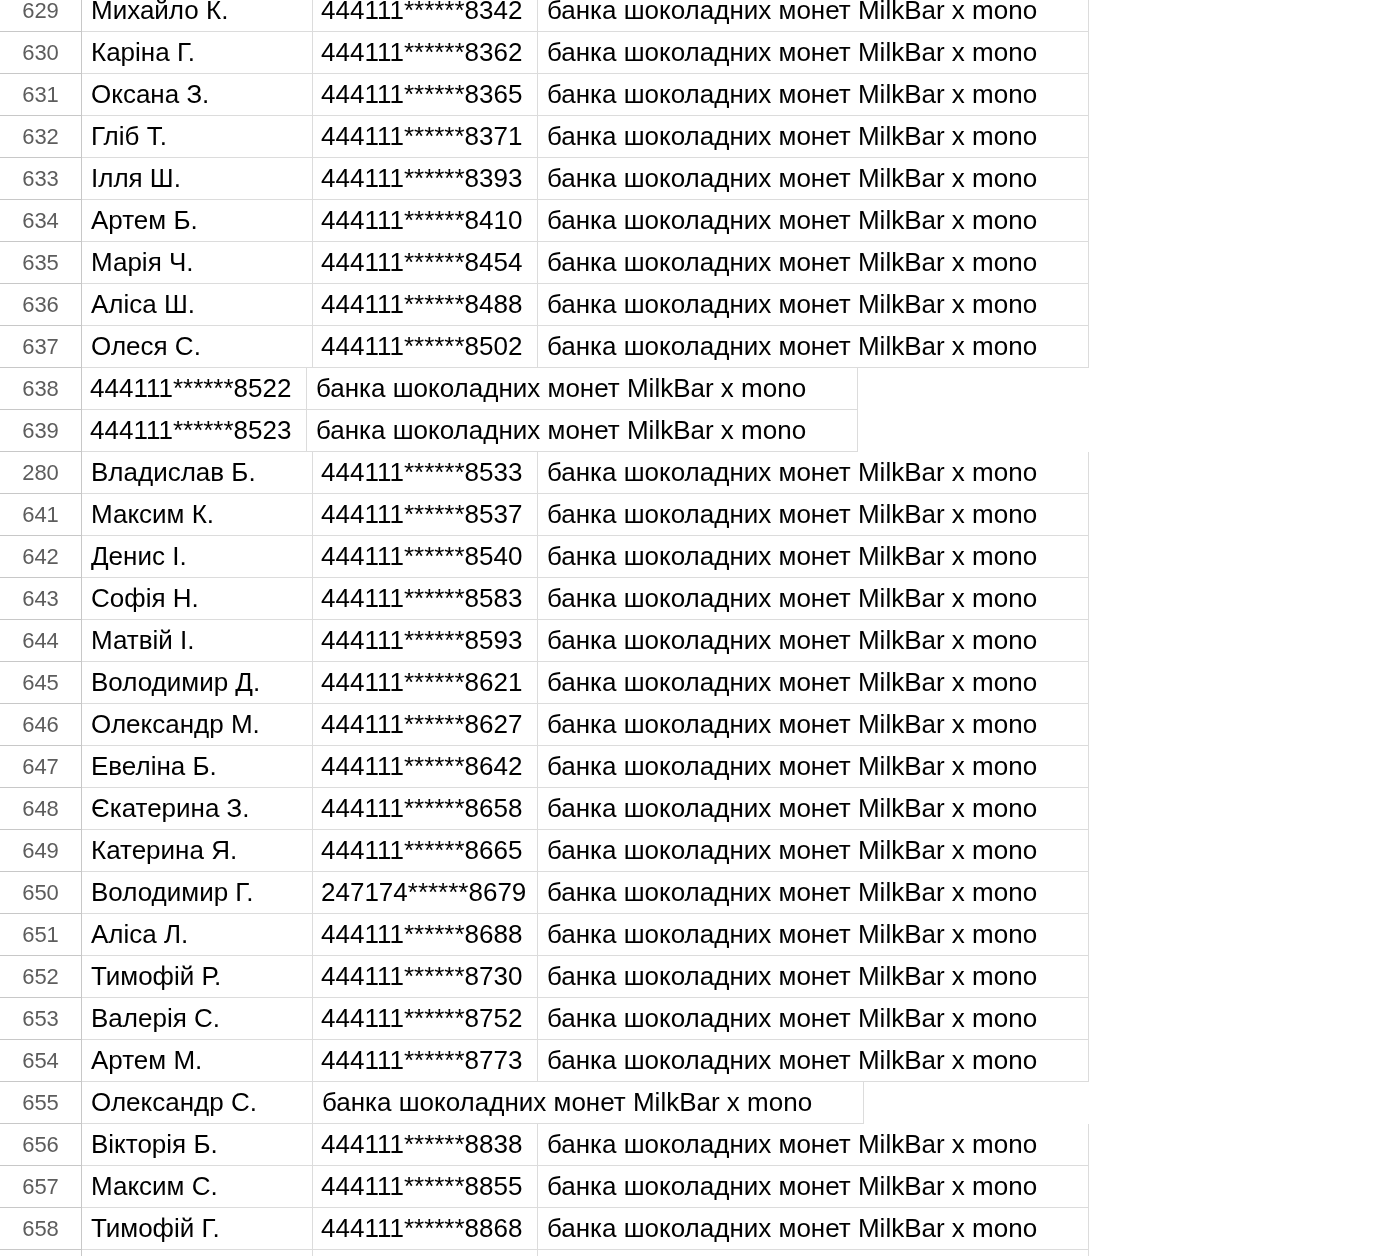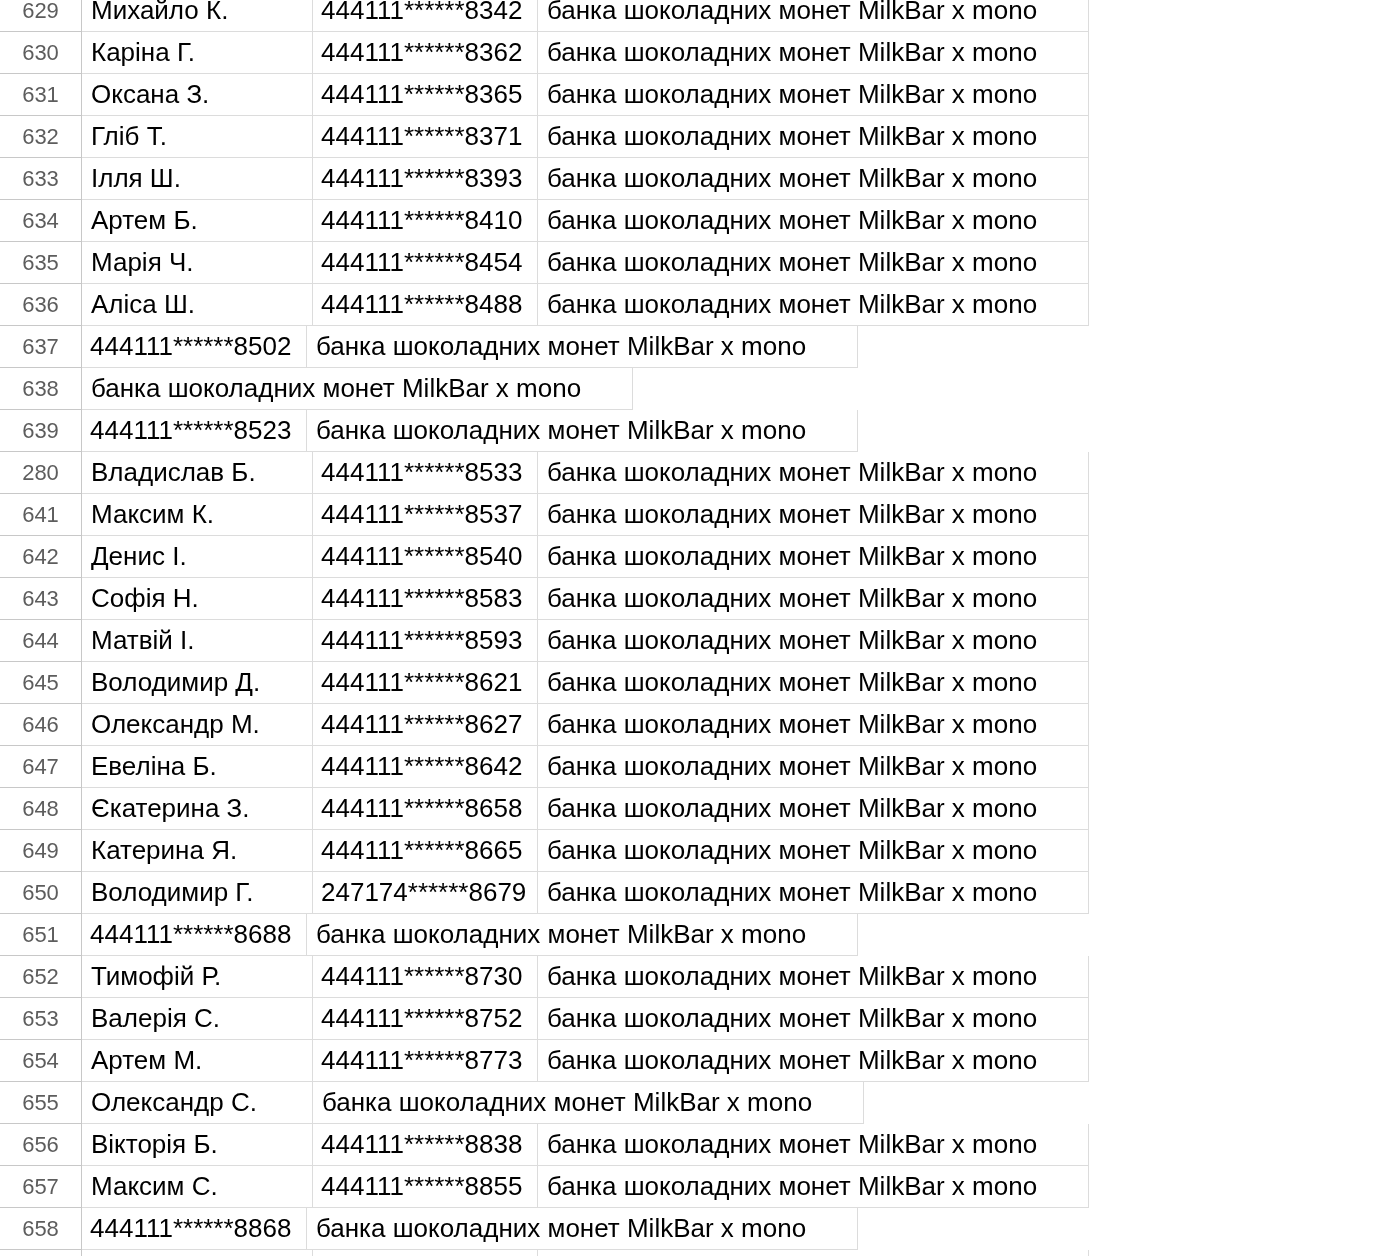--- a/index.html
+++ b/index.html
@@ -116,26 +116,28 @@
 
   <div class="row">
     <div class="cell num">636</div>
     <div class="cell name">Аліса Ш.</div>
     <div class="cell card">444111******8488</div>
     <div class="cell prize">банка шоколадних монет MilkBar x mono</div>
   </div>
 
   <div class="row">
     <div class="cell num">637</div>
+    <div class="cell name">Олеся С.</div>
     <div class="cell card">444111******8502</div>
     <div class="cell prize">банка шоколадних монет MilkBar x mono</div>
   </div>
 
   <div class="row">
     <div class="cell num">638</div>
+    <div class="cell card">444111******8522</div>
     <div class="cell prize">банка шоколадних монет MilkBar x mono</div>
   </div>
 
   <div class="row">
     <div class="cell num">639</div>
     <div class="cell card">444111******8523</div>
     <div class="cell prize">банка шоколадних монет MilkBar x mono</div>
   </div>
 
   <div class="row">
@@ -210,20 +212,21 @@
 
   <div class="row">
     <div class="cell num">650</div>
     <div class="cell name">Володимир Г.</div>
     <div class="cell card">247174******8679</div>
     <div class="cell prize">банка шоколадних монет MilkBar x mono</div>
   </div>
 
   <div class="row">
     <div class="cell num">651</div>
+    <div class="cell name">Аліса Л.</div>
     <div class="cell card">444111******8688</div>
     <div class="cell prize">банка шоколадних монет MilkBar x mono</div>
   </div>
 
   <div class="row">
     <div class="cell num">652</div>
     <div class="cell name">Тимофій Р.</div>
     <div class="cell card">444111******8730</div>
     <div class="cell prize">банка шоколадних монет MilkBar x mono</div>
   </div>
@@ -257,20 +260,21 @@
 
   <div class="row">
     <div class="cell num">657</div>
     <div class="cell name">Максим С.</div>
     <div class="cell card">444111******8855</div>
     <div class="cell prize">банка шоколадних монет MilkBar x mono</div>
   </div>
 
   <div class="row">
     <div class="cell num">658</div>
+    <div class="cell name">Тимофій Г.</div>
     <div class="cell card">444111******8868</div>
     <div class="cell prize">банка шоколадних монет MilkBar x mono</div>
   </div>
 </div>
     <div class="row partial">
       <div class="cell num"></div>
       <div class="cell name"></div>
       <div class="cell card"></div>
       <div class="cell prize"></div>
     </div>

